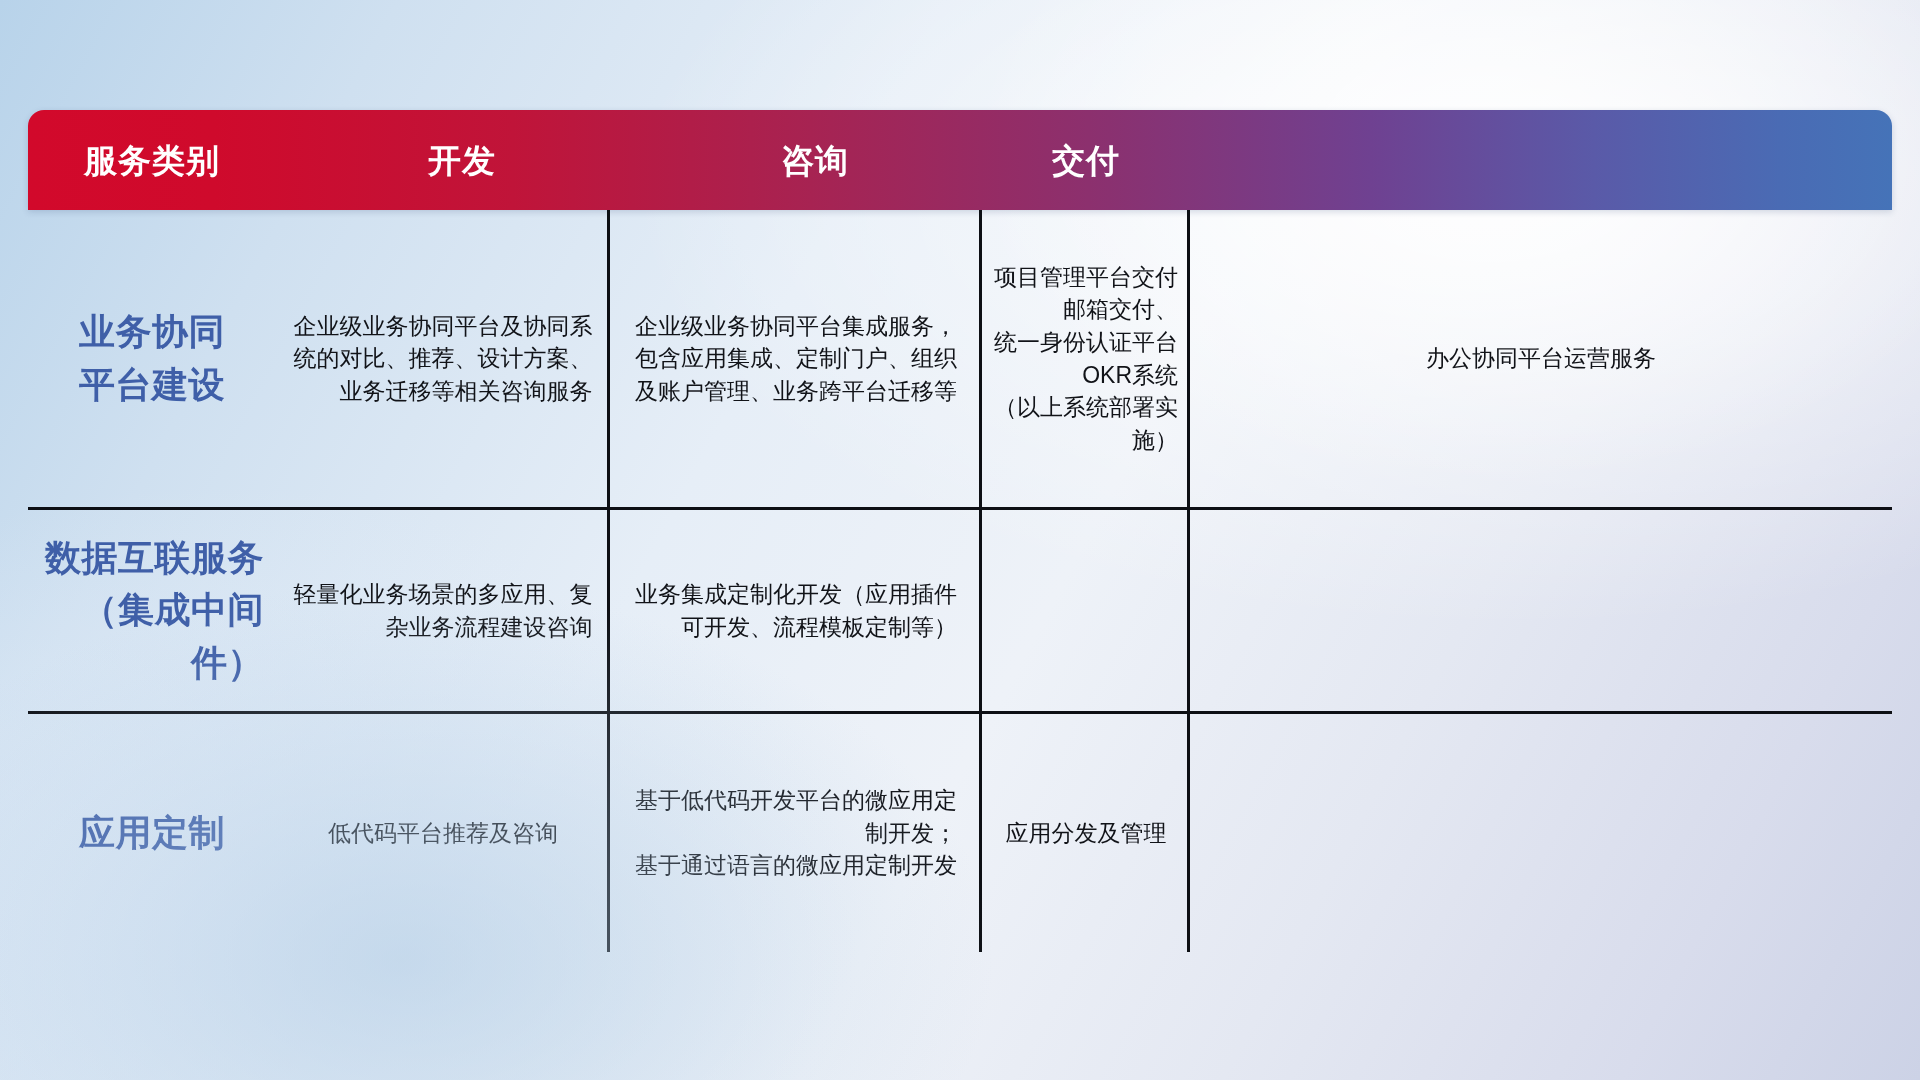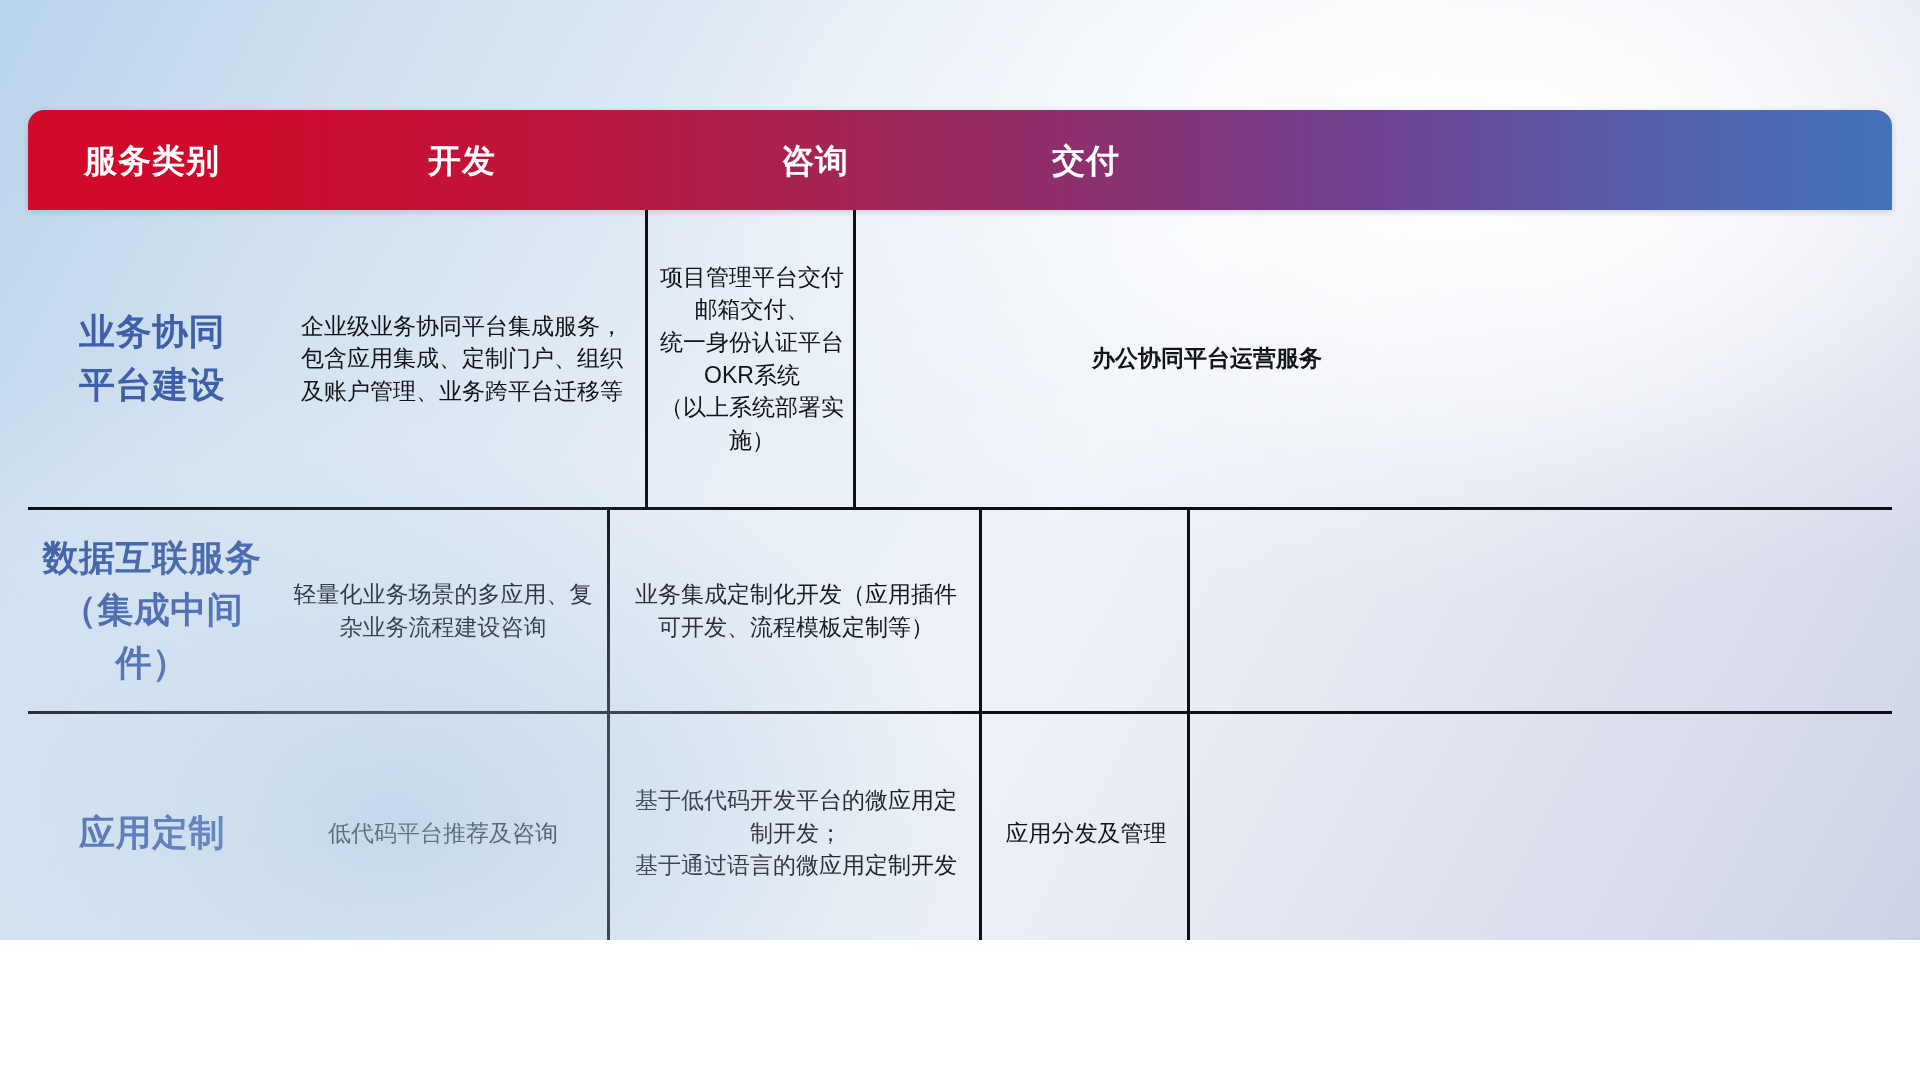--- a/index.html
+++ b/index.html
@@ -10,21 +10,21 @@
     width: 1920px;
     height: 1080px;
     overflow: hidden;
     font-family: "Liberation Sans", "DejaVu Sans", sans-serif;
   }
 
   
   #page {
     position: relative;
     width: 1920px;
-    height: 940px;
+    height: 1080px;
     background:
       radial-gradient(ellipse 1400px 700px at 78% 18%, rgba(255,255,255,0.85) 0%, rgba(255,255,255,0.0) 62%),
       radial-gradient(ellipse 900px 620px at 12% 85%, rgba(226,236,248,0.9) 0%, rgba(226,236,248,0) 70%),
       linear-gradient(118deg, #b8d3ea 0%, #cfe0f0 16%, #e6eef7 38%, #eef2f8 55%, #e4e8f2 72%, #d8dcec 88%, #ccd2e6 100%);
     overflow: hidden;
   }
   
   #page::before {
     content: "";
     position: absolute;
@@ -97,22 +97,22 @@
     box-sizing: border-box;
   }
   .trow.last { border-bottom: none; }
 
   .cell {
     position: relative;
     box-sizing: border-box;
     display: flex;
     align-items: center;
     justify-content: center;
-    text-align: center;
-    padding: 8px 4px;
+    text-align: right;
+    padding: 8px 12px;
     color: #111318;
     font-size: 23px;
     line-height: 1.42;
     white-space: pre-line;
   }
   
   .cell.sep-right::after {
     content: "";
     position: absolute;
     right: 0;
@@ -128,21 +128,21 @@
     font-weight: bold;
     line-height: 1.45;
     letter-spacing: 0.5px;
   }
 
   
   .c0 { width: 248px; }
   .c1 { width: 334px; }
   .c2 { width: 372px; }
   .c3 { width: 208px; }
-  .c4 { width: 702px; font-weight: bold; }
+  .c4 { width: 702px; }
 
   
   .r0 { height: 300px; }
   .r1 { height: 204px; }
   .r2 { height: 238px; }
 </style>
 </head>
 <body>
 
 <div id="page">
@@ -154,20 +154,23 @@
       <div class="hcell c2">开发</div>
       <div class="hcell c1">咨询</div>
       <div class="hcell c3">交付</div>
     </div>
 
     <div class="body-grid">
 
       <div class="trow r0">
         <div class="cell row-label c0">业务协同
 平台建设</div>
+        <div class="cell c1 sep-right">企业级业务协同平台及协同系
+统的对比、推荐、设计方案、
+业务迁移等相关咨询服务</div>
         <div class="cell c2 sep-right">企业级业务协同平台集成服务，
 包含应用集成、定制门户、组织
 及账户管理、业务跨平台迁移等</div>
         <div class="cell c3 sep-right">项目管理平台交付
 邮箱交付、
 统一身份认证平台
 OKR系统
 （以上系统部署实施）</div>
         <div class="cell c4">办公协同平台运营服务</div>
       </div>

